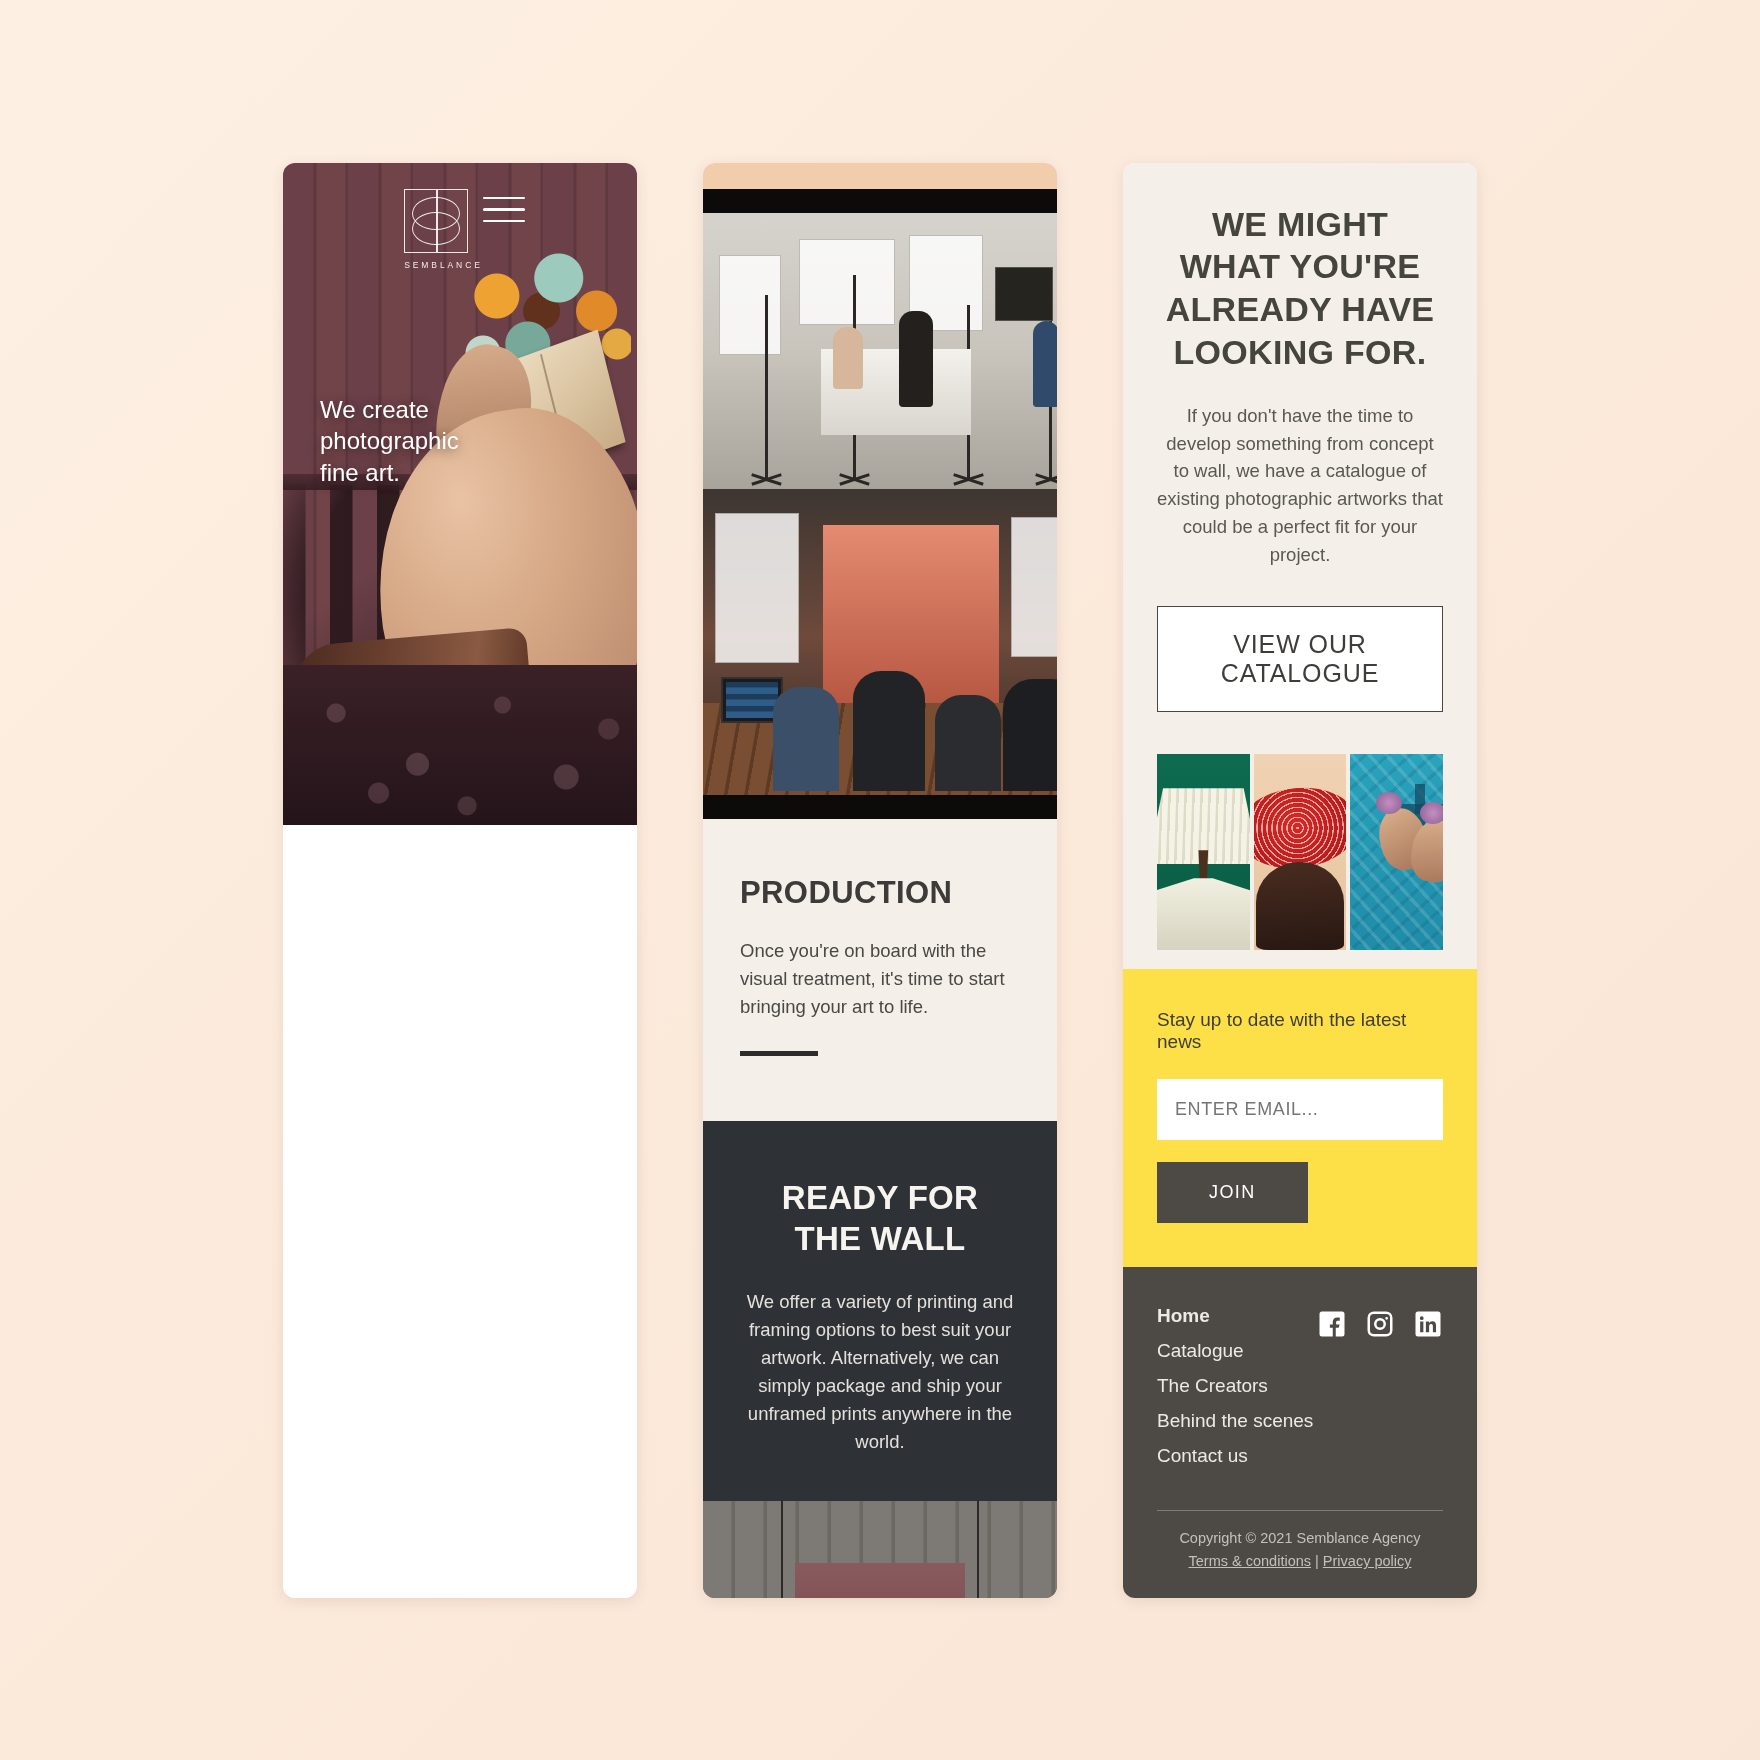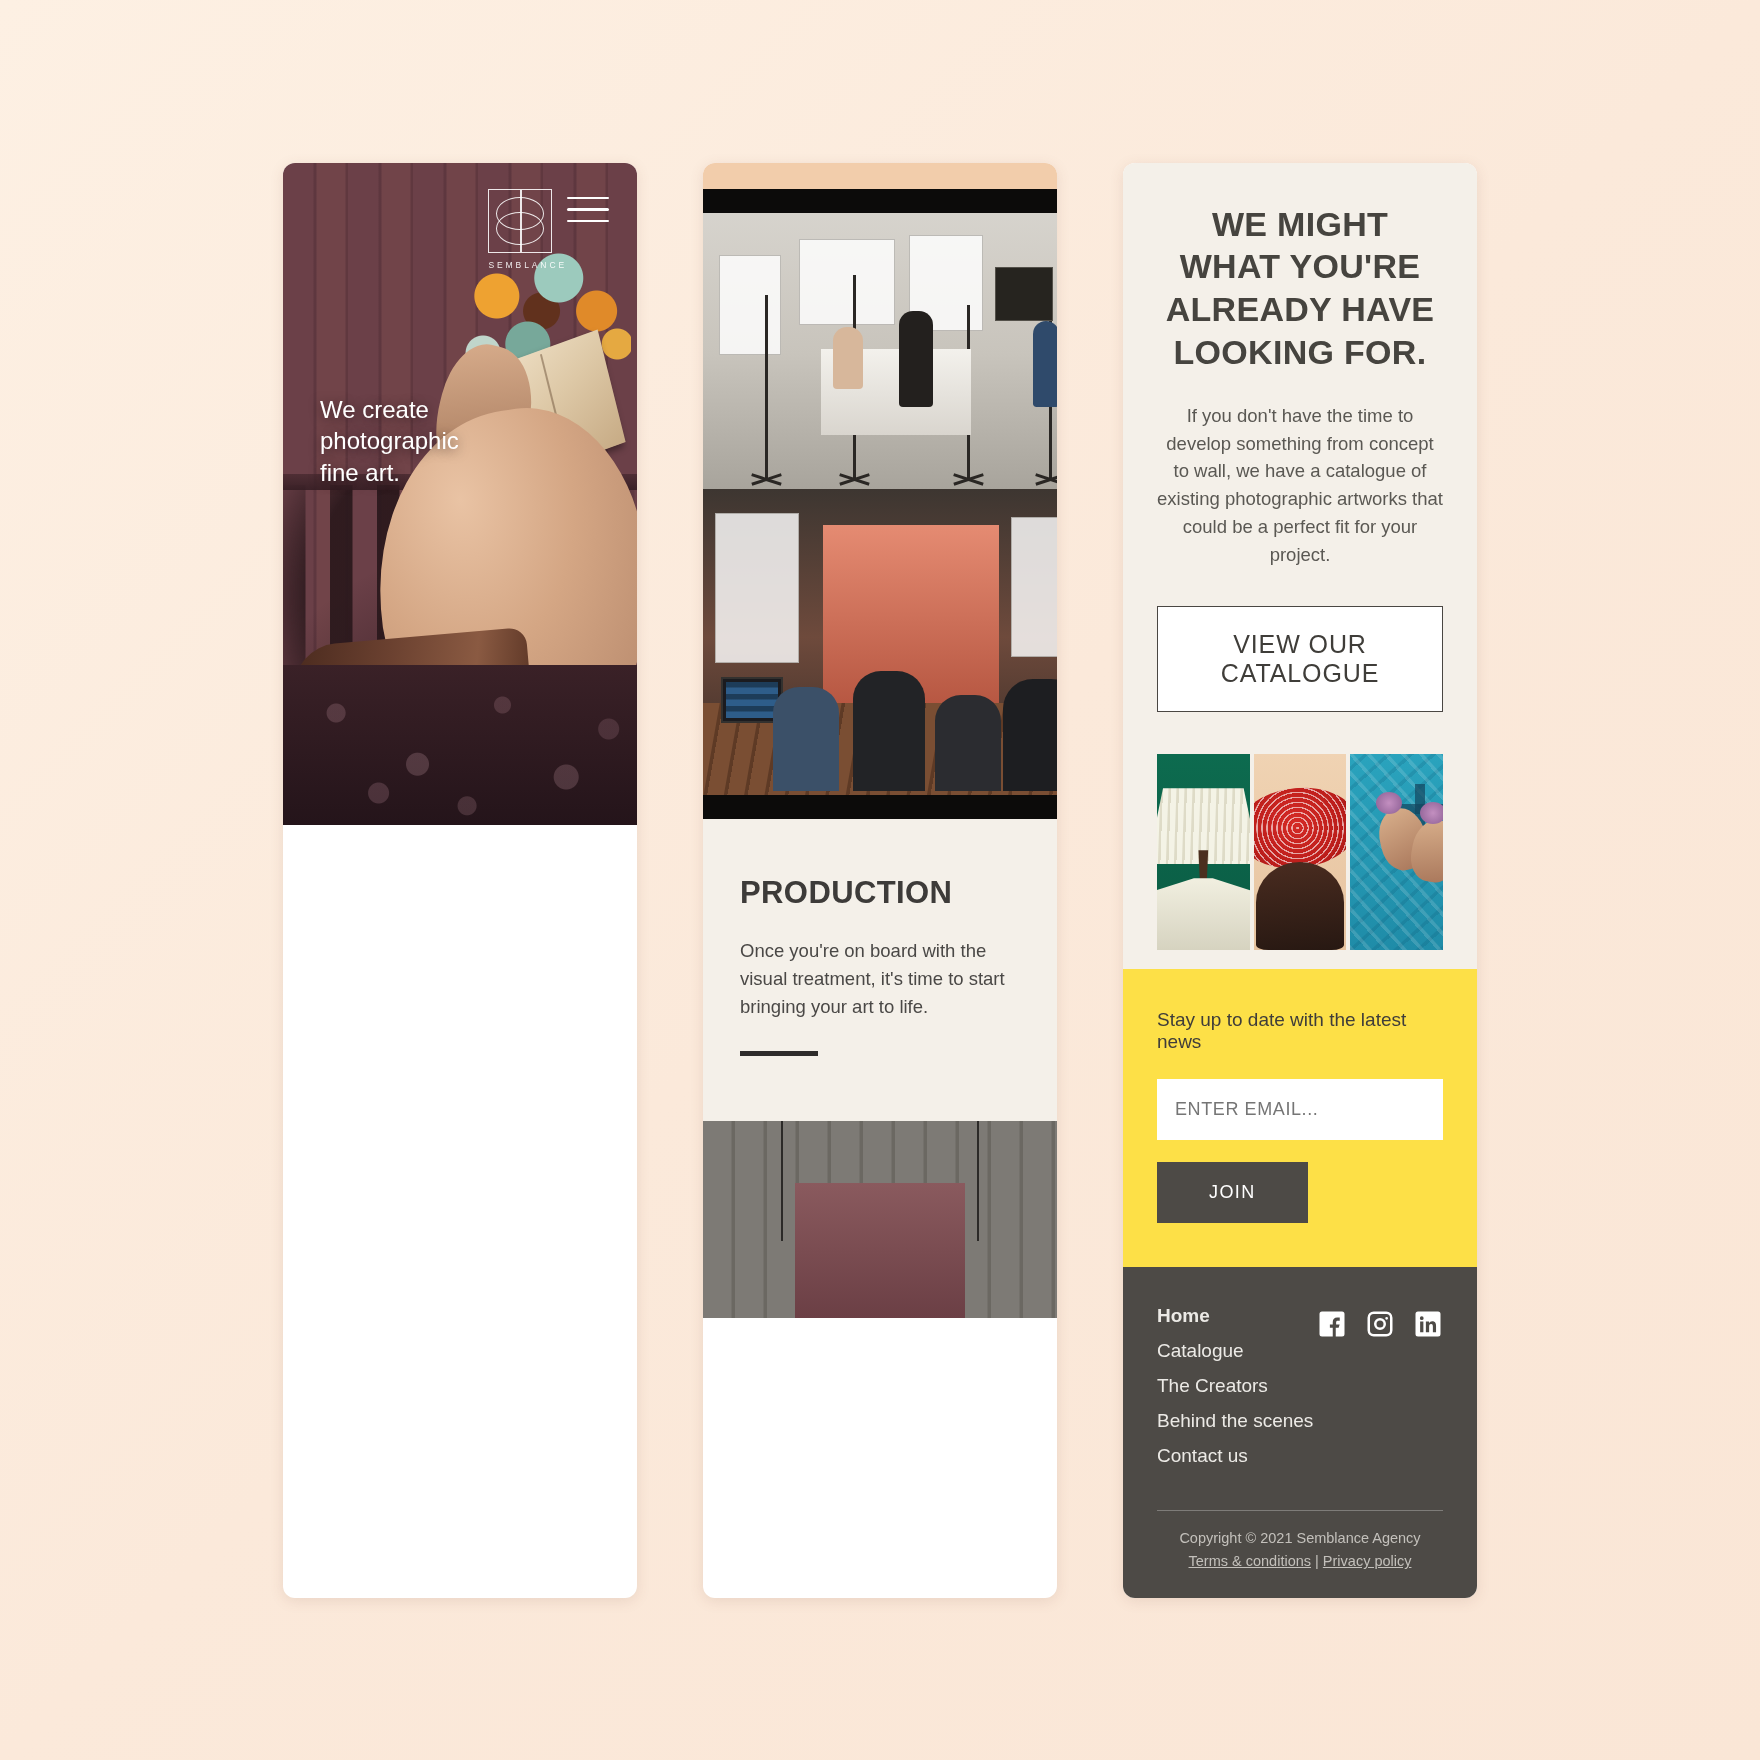--- a/index.html
+++ b/index.html
@@ -105,21 +105,21 @@
       radial-gradient(circle at 80% 40%, #d98b33 0 20px, rgba(0,0,0,0) 21px),
       radial-gradient(circle at 40% 62%, #7aa79a 0 22px, rgba(0,0,0,0) 23px),
       radial-gradient(circle at 70% 72%, #b9662c 0 19px, rgba(0,0,0,0) 20px),
       radial-gradient(circle at 14% 68%, #c2d6cc 0 17px, rgba(0,0,0,0) 18px),
       radial-gradient(circle at 92% 62%, #e0a94b 0 15px, rgba(0,0,0,0) 16px),
       radial-gradient(circle at 48% 40%, #5d3220 0 18px, rgba(0,0,0,0) 19px);
     filter: saturate(1.1);
   }
   .hero-top {
     position:absolute; top:0; left:0; right:0;
-    display:flex; justify-content:flex-end; align-items:flex-start;
+    display:flex; justify-content:center; align-items:flex-start;
     padding: 26px 28px 0 37px;
     z-index: 6;
   }
   .logo-mark {
     width: 64px; height: 64px;
     border: 1.6px solid rgba(255,255,255,.88);
     position: relative;
   }
   .logo-mark::before, .logo-mark::after {
     content:""; position:absolute; left:7px; right:7px; height:31px;
@@ -479,20 +479,27 @@
       <div class="person" style="left:232px; bottom:28px; width:66px; height:96px; background:#2b2c30; border-radius:26px 26px 0 0;"></div>
       <div class="person" style="left:300px; bottom:28px; width:78px; height:112px; background:#1d1e21; border-radius:30px 30px 0 0;"></div>
     </div>
 
     <div class="production">
       <h2>PRODUCTION</h2>
       <p>Once you're on board with the visual treatment, it's time to start bringing your art to life.</p>
       <div class="rule-dark2"></div>
     </div>
 
+    <div class="ready">
+      <h2>
+        <div>READY FOR</div>
+        <div>THE WALL</div>
+      </h2>
+      <p>We offer a variety of printing and framing options to best suit your artwork. Alternatively, we can simply package and ship your unframed prints anywhere in the world.</p>
+    </div>
 
     <div class="interior">
       <div class="int-wall"></div>
       <div class="fireplace">
         
       </div>
       <div class="pendant-cord" style="left:78px; height:120px;"></div>
 
       <div class="pendant-cord" style="right:78px; height:120px;"></div>
 

